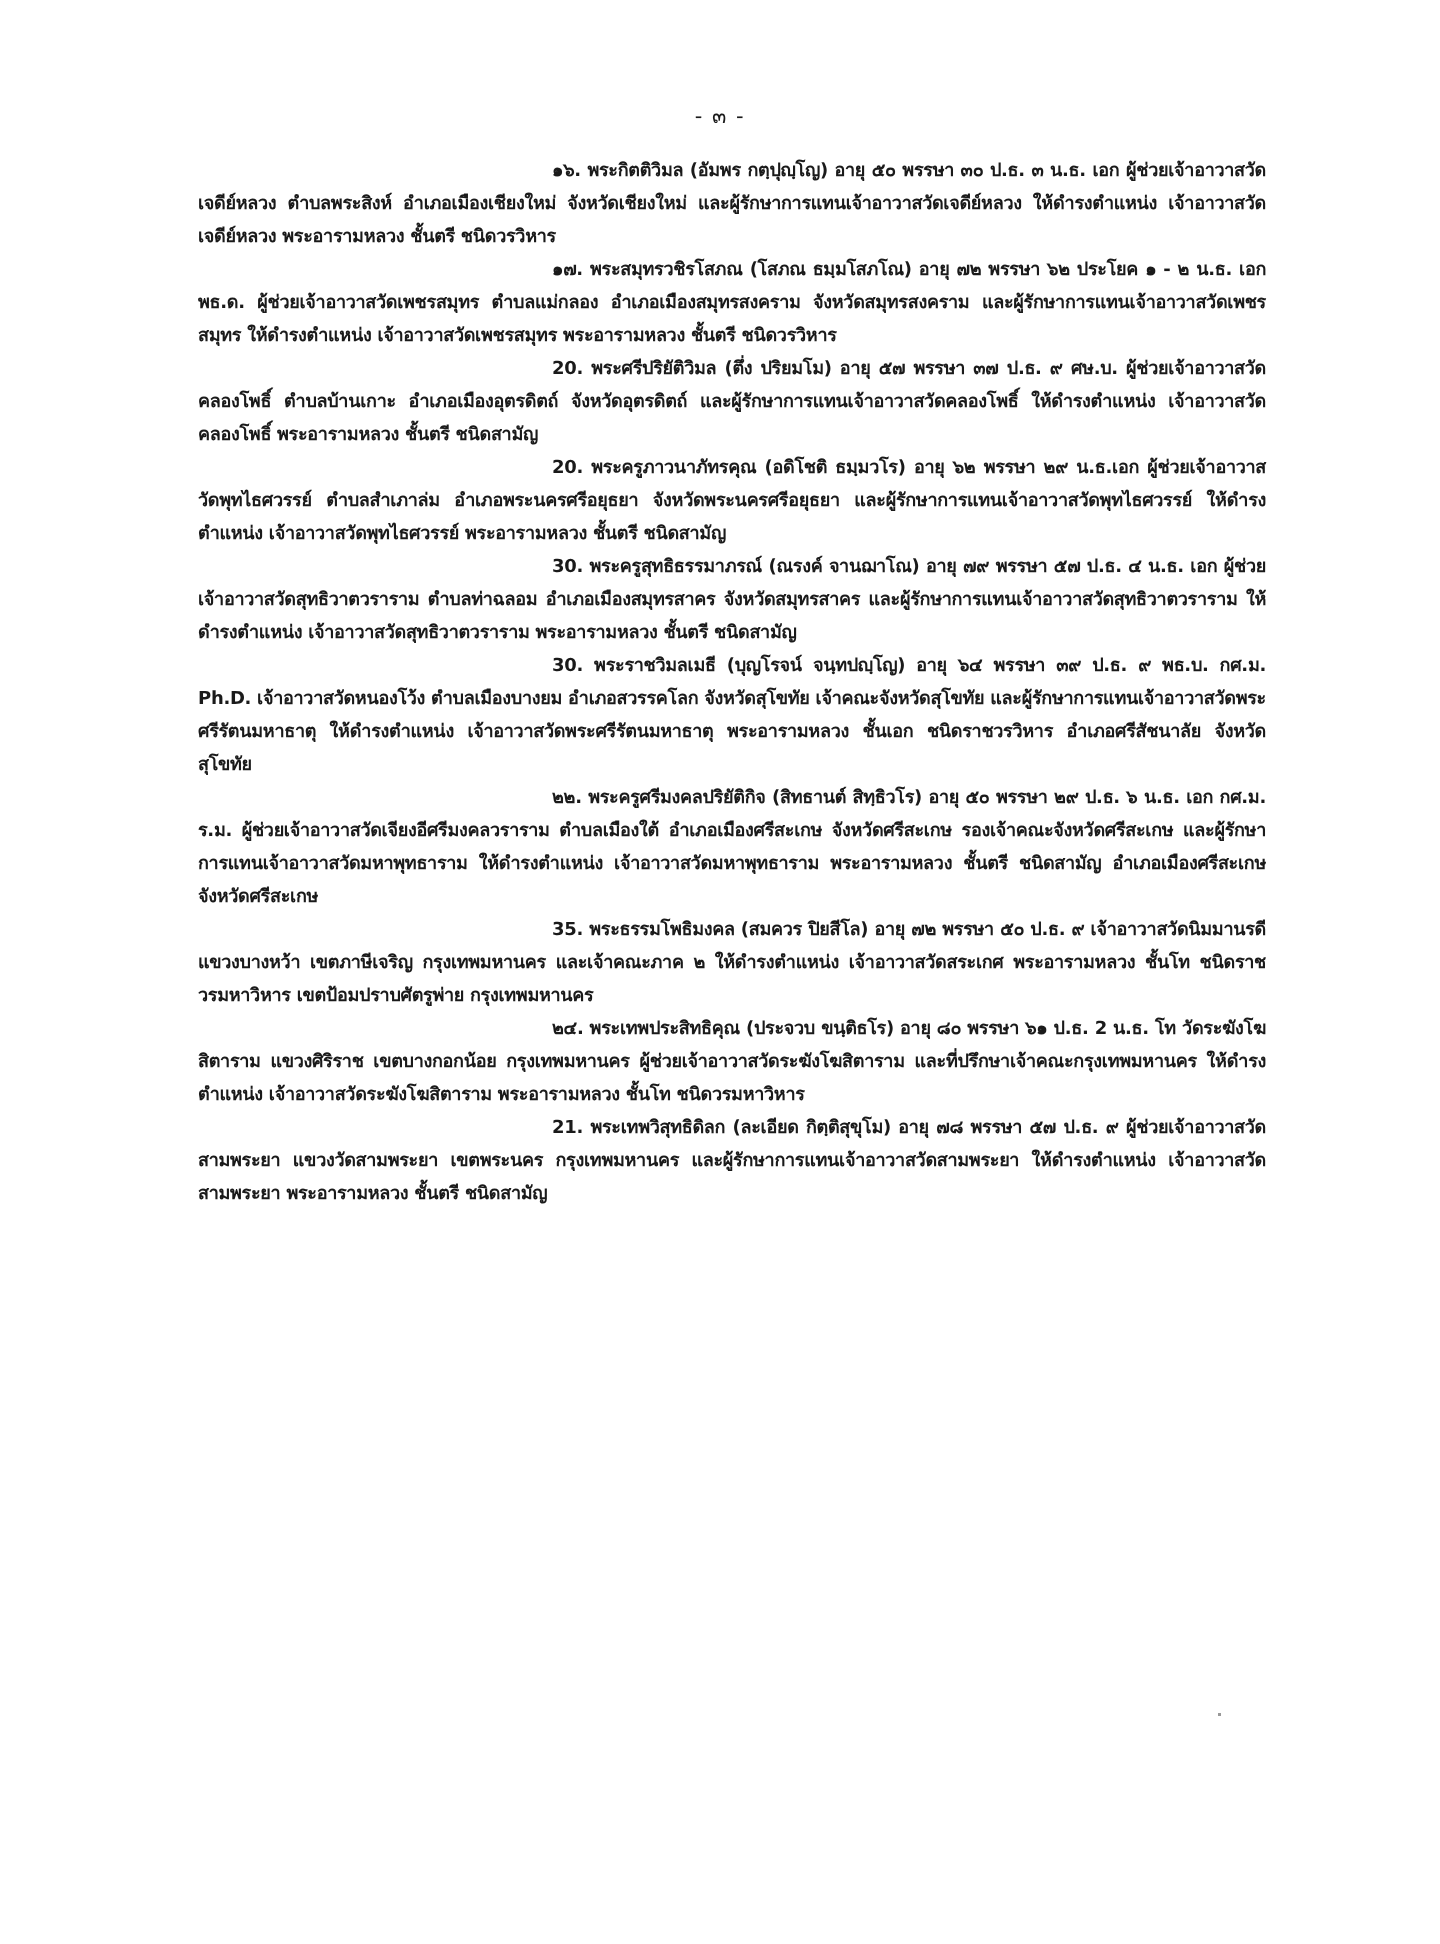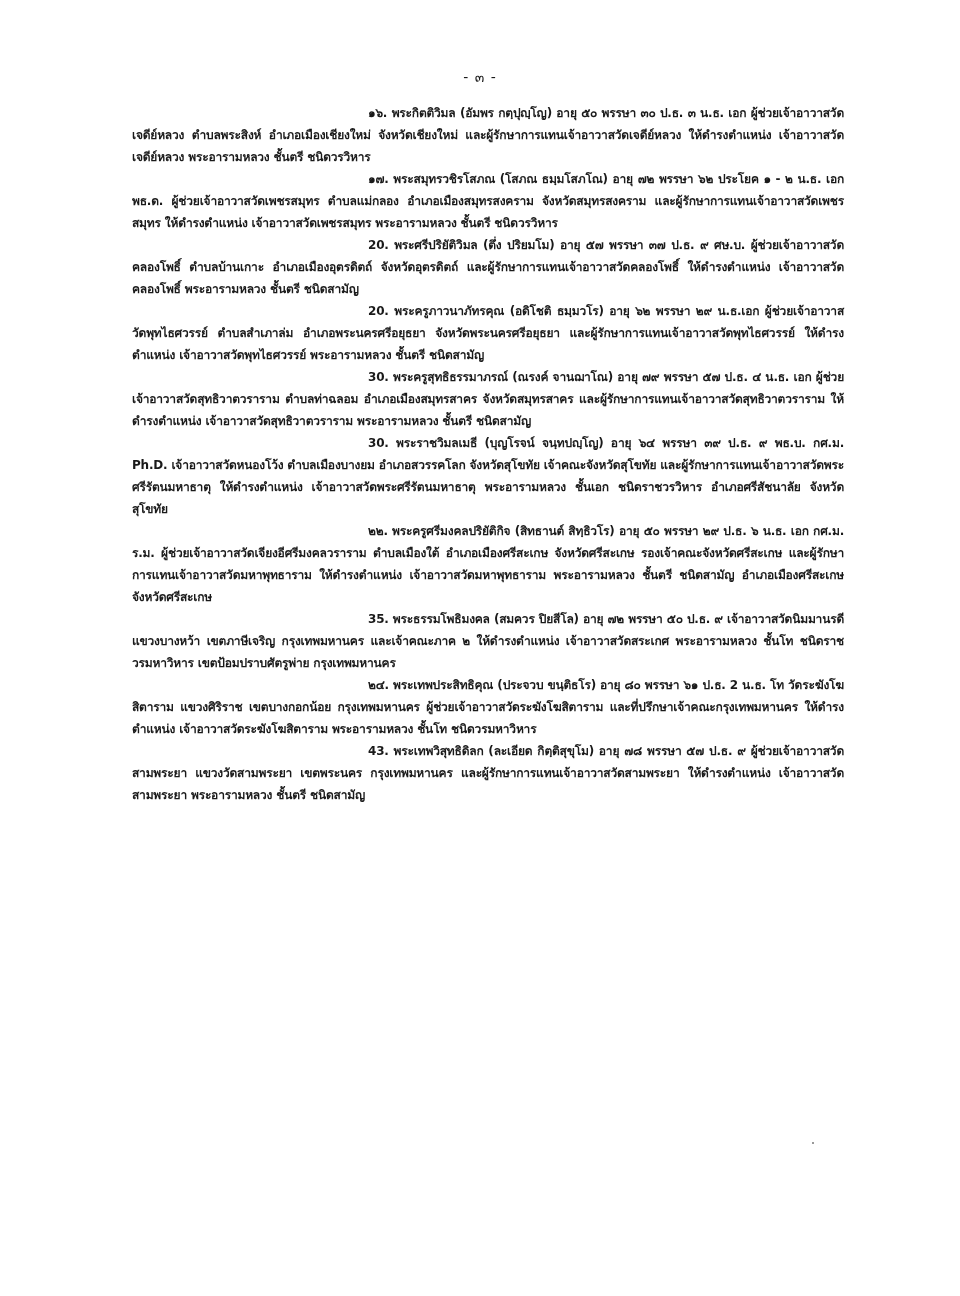--- a/index.html
+++ b/index.html
@@ -32,16 +32,16 @@
 <div class="content">
   <p class="entry"><span class="num">๑๖.</span> <span>พระกิตติวิมล (อัมพร กตฺปุญฺโญ) อายุ ๕๐ พรรษา ๓๐ ป.ธ. ๓ น.ธ. เอก ผู้ช่วยเจ้าอาวาสวัดเจดีย์หลวง ตำบลพระสิงห์ อำเภอเมืองเชียงใหม่ จังหวัดเชียงใหม่ และผู้รักษาการแทนเจ้าอาวาสวัดเจดีย์หลวง ให้ดำรงตำแหน่ง เจ้าอาวาสวัดเจดีย์หลวง พระอารามหลวง ชั้นตรี ชนิดวรวิหาร</span></p>
   <p class="entry"><span class="num">๑๗.</span> <span>พระสมุทรวชิรโสภณ (โสภณ ธมฺมโสภโณ) อายุ ๗๒ พรรษา ๖๒ ประโยค ๑ - ๒ น.ธ. เอก พธ.ด. ผู้ช่วยเจ้าอาวาสวัดเพชรสมุทร ตำบลแม่กลอง อำเภอเมืองสมุทรสงคราม จังหวัดสมุทรสงคราม และผู้รักษาการแทนเจ้าอาวาสวัดเพชรสมุทร ให้ดำรงตำแหน่ง เจ้าอาวาสวัดเพชรสมุทร พระอารามหลวง ชั้นตรี ชนิดวรวิหาร</span></p>
   <p class="entry"><span class="num">20.</span> <span>พระศรีปริยัติวิมล (ตึ่ง ปริยมโม) อายุ ๕๗ พรรษา ๓๗ ป.ธ. ๙ ศษ.บ. ผู้ช่วยเจ้าอาวาสวัดคลองโพธิ์ ตำบลบ้านเกาะ อำเภอเมืองอุตรดิตถ์ จังหวัดอุตรดิตถ์ และผู้รักษาการแทนเจ้าอาวาสวัดคลองโพธิ์ ให้ดำรงตำแหน่ง เจ้าอาวาสวัดคลองโพธิ์ พระอารามหลวง ชั้นตรี ชนิดสามัญ</span></p>
   <p class="entry"><span class="num">20.</span> <span>พระครูภาวนาภัทรคุณ (อดิโชติ ธมฺมวโร) อายุ ๖๒ พรรษา ๒๙ น.ธ.เอก ผู้ช่วยเจ้าอาวาสวัดพุทไธศวรรย์ ตำบลสำเภาล่ม อำเภอพระนครศรีอยุธยา จังหวัดพระนครศรีอยุธยา และผู้รักษาการแทนเจ้าอาวาสวัดพุทไธศวรรย์ ให้ดำรงตำแหน่ง เจ้าอาวาสวัดพุทไธศวรรย์ พระอารามหลวง ชั้นตรี ชนิดสามัญ</span></p>
   <p class="entry"><span class="num">30.</span> <span>พระครูสุทธิธรรมาภรณ์ (ณรงค์ จานฌาโณ) อายุ ๗๙ พรรษา ๕๗ ป.ธ. ๔ น.ธ. เอก ผู้ช่วยเจ้าอาวาสวัดสุทธิวาตวราราม ตำบลท่าฉลอม อำเภอเมืองสมุทรสาคร จังหวัดสมุทรสาคร และผู้รักษาการแทนเจ้าอาวาสวัดสุทธิวาตวราราม ให้ดำรงตำแหน่ง เจ้าอาวาสวัดสุทธิวาตวราราม พระอารามหลวง ชั้นตรี ชนิดสามัญ</span></p>
   <p class="entry"><span class="num">30.</span> <span>พระราชวิมลเมธี (บุญโรจน์ จนฺทปญฺโญ) อายุ ๖๔ พรรษา ๓๙ ป.ธ. ๙ พธ.บ. กศ.ม. Ph.D. เจ้าอาวาสวัดหนองโว้ง ตำบลเมืองบางยม อำเภอสวรรคโลก จังหวัดสุโขทัย เจ้าคณะจังหวัดสุโขทัย และผู้รักษาการแทนเจ้าอาวาสวัดพระศรีรัตนมหาธาตุ ให้ดำรงตำแหน่ง เจ้าอาวาสวัดพระศรีรัตนมหาธาตุ พระอารามหลวง ชั้นเอก ชนิดราชวรวิหาร อำเภอศรีสัชนาลัย จังหวัดสุโขทัย</span></p>
   <p class="entry"><span class="num">๒๒.</span> <span>พระครูศรีมงคลปริยัติกิจ (สิทธานต์ สิทฺธิวโร) อายุ ๕๐ พรรษา ๒๙ ป.ธ. ๖ น.ธ. เอก กศ.ม. ร.ม. ผู้ช่วยเจ้าอาวาสวัดเจียงอีศรีมงคลวราราม ตำบลเมืองใต้ อำเภอเมืองศรีสะเกษ จังหวัดศรีสะเกษ รองเจ้าคณะจังหวัดศรีสะเกษ และผู้รักษาการแทนเจ้าอาวาสวัดมหาพุทธาราม ให้ดำรงตำแหน่ง เจ้าอาวาสวัดมหาพุทธาราม พระอารามหลวง ชั้นตรี ชนิดสามัญ อำเภอเมืองศรีสะเกษ จังหวัดศรีสะเกษ</span></p>
   <p class="entry"><span class="num">35.</span> <span>พระธรรมโพธิมงคล (สมควร ปิยสีโล) อายุ ๗๒ พรรษา ๕๐ ป.ธ. ๙ เจ้าอาวาสวัดนิมมานรดี แขวงบางหว้า เขตภาษีเจริญ กรุงเทพมหานคร และเจ้าคณะภาค ๒ ให้ดำรงตำแหน่ง เจ้าอาวาสวัดสระเกศ พระอารามหลวง ชั้นโท ชนิดราชวรมหาวิหาร เขตป้อมปราบศัตรูพ่าย กรุงเทพมหานคร</span></p>
   <p class="entry"><span class="num">๒๔.</span> <span>พระเทพประสิทธิคุณ (ประจวบ ขนฺติธโร) อายุ ๘๐ พรรษา ๖๑ ป.ธ. 2 น.ธ. โท วัดระฆังโฆสิตาราม แขวงศิริราช เขตบางกอกน้อย กรุงเทพมหานคร ผู้ช่วยเจ้าอาวาสวัดระฆังโฆสิตาราม และที่ปรึกษาเจ้าคณะกรุงเทพมหานคร ให้ดำรงตำแหน่ง เจ้าอาวาสวัดระฆังโฆสิตาราม พระอารามหลวง ชั้นโท ชนิดวรมหาวิหาร</span></p>
-  <p class="entry"><span class="num">43.</span> <span>พระเทพวิสุทธิดิลก (ละเอียด กิตฺติสุขุโม) อายุ ๗๘ พรรษา ๕๗ ป.ธ. ๙ ผู้ช่วยเจ้าอาวาสวัดสามพระยา แขวงวัดสามพระยา เขตพระนคร กรุงเทพมหานคร และผู้รักษาการแทนเจ้าอาวาสวัดสามพระยา ให้ดำรงตำแหน่ง เจ้าอาวาสวัดสามพระยา พระอารามหลวง ชั้นตรี ชนิดสามัญ</span></p>
+  <p class="entry"><span class="num">21.</span> <span>พระเทพวิสุทธิดิลก (ละเอียด กิตฺติสุขุโม) อายุ ๗๘ พรรษา ๕๗ ป.ธ. ๙ ผู้ช่วยเจ้าอาวาสวัดสามพระยา แขวงวัดสามพระยา เขตพระนคร กรุงเทพมหานคร และผู้รักษาการแทนเจ้าอาวาสวัดสามพระยา ให้ดำรงตำแหน่ง เจ้าอาวาสวัดสามพระยา พระอารามหลวง ชั้นตรี ชนิดสามัญ</span></p>
 </div>
 
 <div class="dot"></div>
 
 </body></html>

